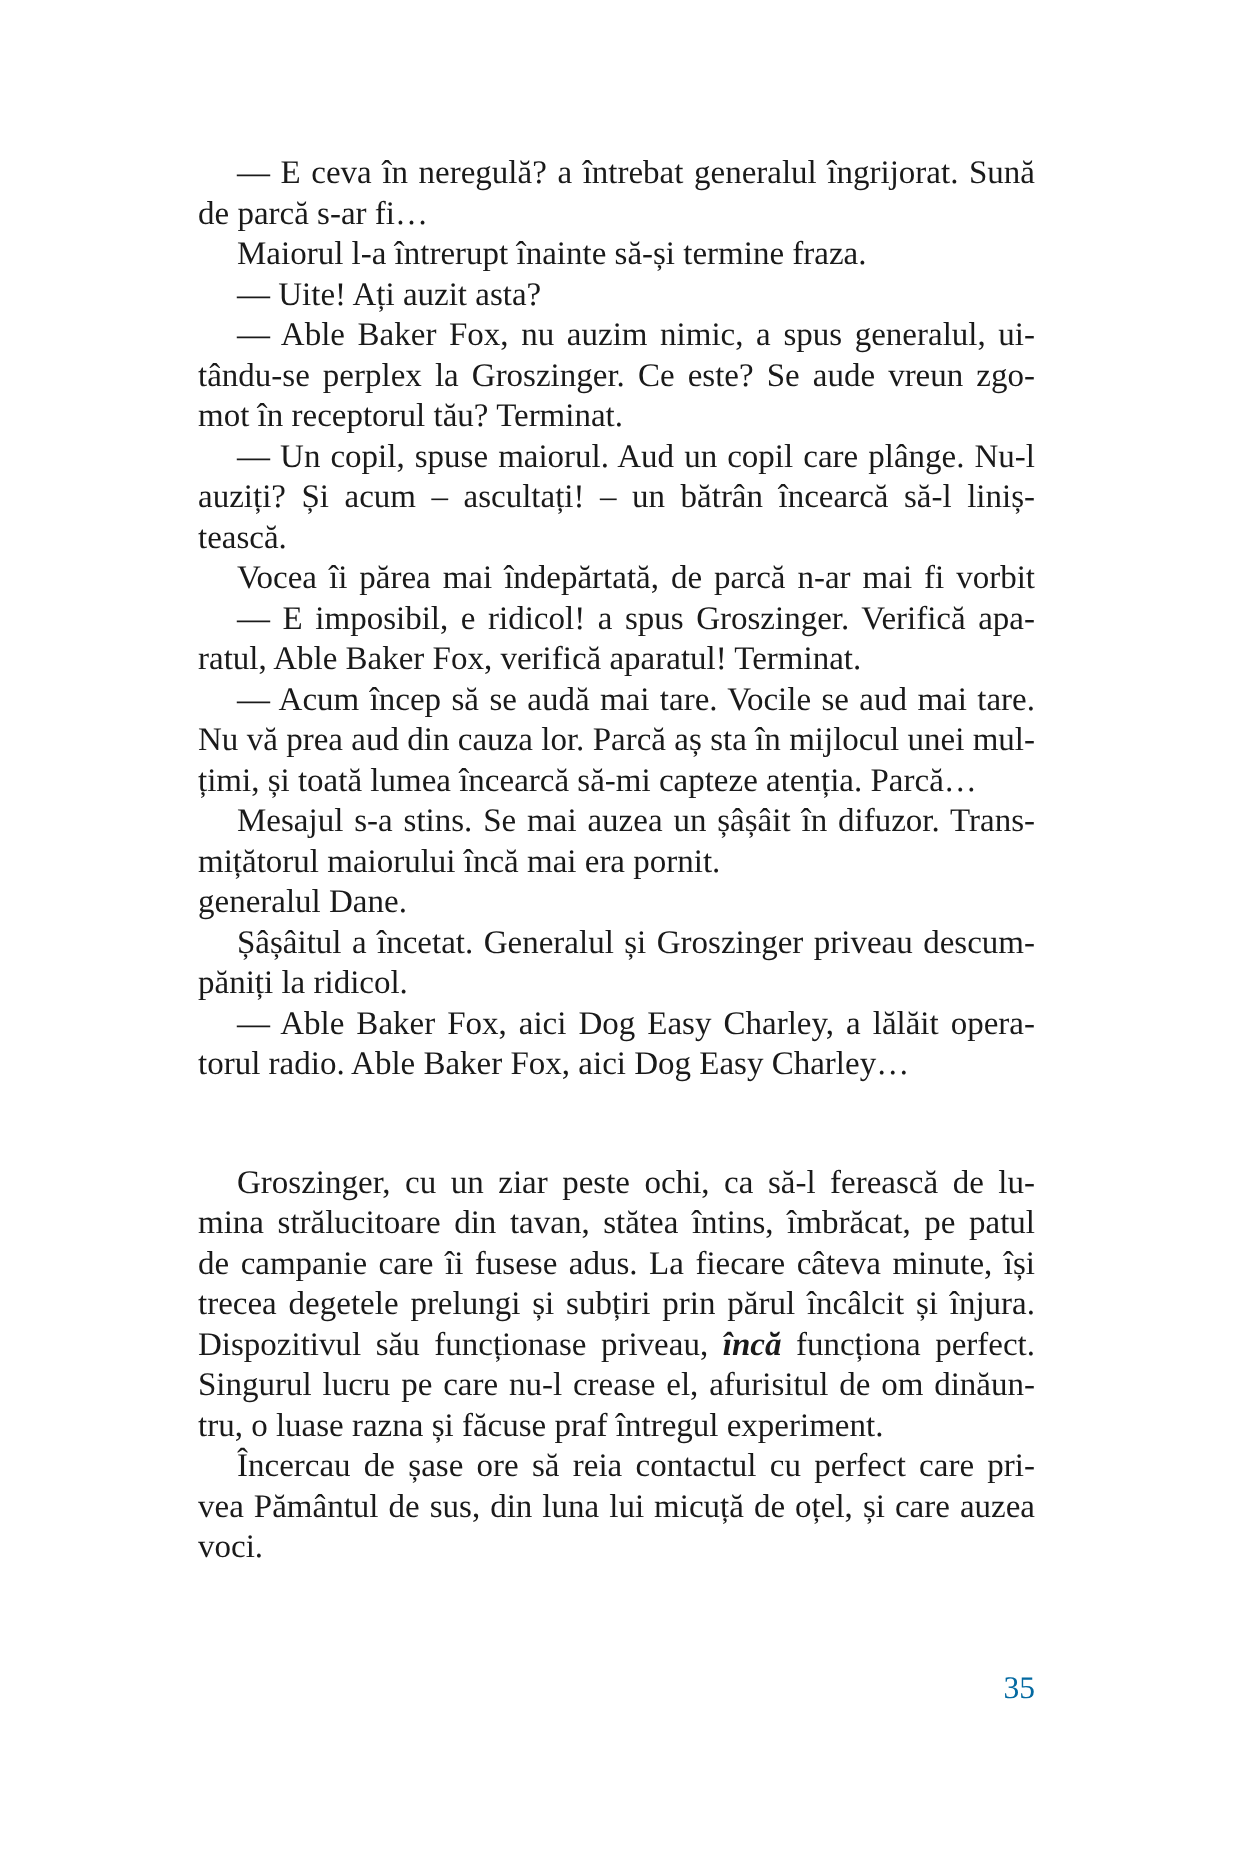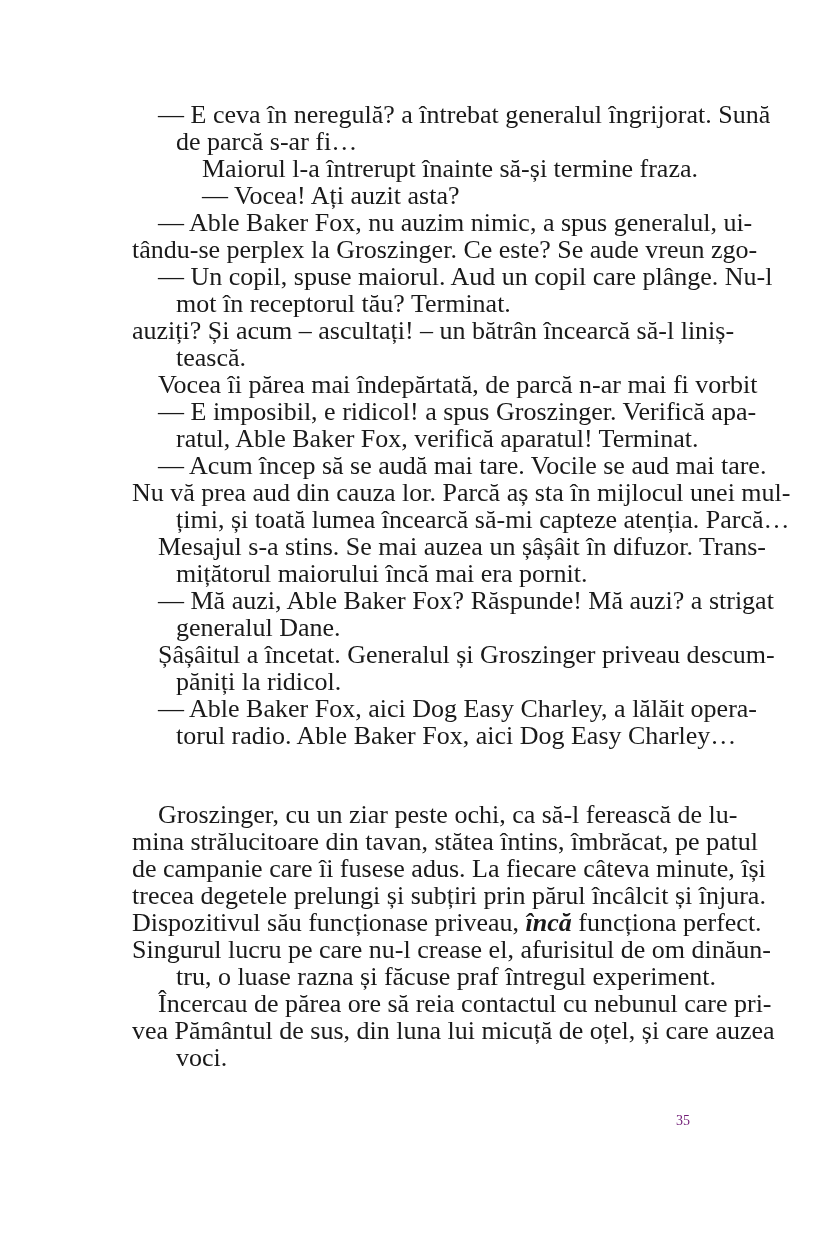--- a/index.html
+++ b/index.html
@@ -19,97 +19,95 @@
       width: 827px;
       height: 1240px;
       background: #ffffff;
     }
     .text-block {
       position: absolute;
       left: 132px;
       top: 101px;
       width: 558px;
       font-family: "Liberation Serif", "DejaVu Serif", serif;
-      font-size: 26px;
+      font-size: 22px;
       color: #1a1a1a;
       line-height: 27px;
     }
     .line {
       display: block;
       height: 27px;
       white-space: nowrap;
       text-align: justify;
       text-align-last: justify;
       overflow: visible;
     }
     .line.last {
       text-align-last: left;
-      margin-left: 44px;
     }
     .line.indent {
       padding-left: 26px;
     }
     .section-gap {
       display: block;
       height: 52px;
     }
     .page-number {
       position: absolute;
       left: 640px;
       top: 1113px;
       width: 50px;
       text-align: right;
       font-family: "Liberation Serif", "DejaVu Serif", serif;
-      font-size: 14px;
-      color: #701a75;
+      font-size: 21px;
+      color: #0369a1;
     }
     em { font-style: italic; font-weight: bold; }
   </style>
 </head>
 <body>
 
 <div class="page">
   <div class="text-block">
     <div>
       <span class="line indent">— E ceva în neregulă? a întrebat generalul îngrijorat. Sună</span>
       <span class="line last">de parcă s-ar fi…</span>
       <span class="line indent last">Maiorul l-a întrerupt înainte să-și termine fraza.</span>
-      <span class="line indent last">— Vocea! Ați auzit asta?</span>
+      <span class="line indent last">— Uite! Ați auzit asta?</span>
       <span class="line indent">— Able Baker Fox, nu auzim nimic, a spus generalul, ui-</span>
       <span class="line">tându-se perplex la Groszinger. Ce este? Se aude vreun zgo-</span>
+      <span class="line last">mot în receptorul tău? Terminat.</span>
       <span class="line indent">— Un copil, spuse maiorul. Aud un copil care plânge. Nu-l</span>
-      <span class="line last">mot în receptorul tău? Terminat.</span>
       <span class="line">auziți? Și acum – ascultați! – un bătrân încearcă să-l liniș-</span>
       <span class="line last">tească.</span>
       <span class="line indent">Vocea îi părea mai îndepărtată, de parcă n-ar mai fi vorbit</span>
       <span class="line indent">— E imposibil, e ridicol! a spus Groszinger. Verifică apa-</span>
       <span class="line last">ratul, Able Baker Fox, verifică aparatul! Terminat.</span>
       <span class="line indent">— Acum încep să se audă mai tare. Vocile se aud mai tare.</span>
       <span class="line">Nu vă prea aud din cauza lor. Parcă aș sta în mijlocul unei mul-</span>
       <span class="line last">țimi, și toată lumea încearcă să-mi capteze atenția. Parcă…</span>
       <span class="line indent">Mesajul s-a stins. Se mai auzea un șâșâit în difuzor. Trans-</span>
       <span class="line last">mițătorul maiorului încă mai era pornit.</span>
-      <span class="line indent">— Mă auzi, Able Baker Fox? Răspunde! Mă auzi? a strigat</span>
       <span class="line last">generalul Dane.</span>
       <span class="line indent">Șâșâitul a încetat. Generalul și Groszinger priveau descum-</span>
       <span class="line last">păniți la ridicol.</span>
       <span class="line indent">— Able Baker Fox, aici Dog Easy Charley, a lălăit opera-</span>
       <span class="line last">torul radio. Able Baker Fox, aici Dog Easy Charley…</span>
     </div>
 
     <span class="section-gap"></span>
 
     <div>
       <span class="line indent">Groszinger, cu un ziar peste ochi, ca să-l ferească de lu-</span>
       <span class="line">mina strălucitoare din tavan, stătea întins, îmbrăcat, pe patul</span>
       <span class="line">de campanie care îi fusese adus. La fiecare câteva minute, își</span>
       <span class="line">trecea degetele prelungi și subțiri prin părul încâlcit și înjura.</span>
       <span class="line"><span>Dispozitivul său funcționase priveau, </span><em>încă</em><span> funcționa perfect.</span></span>
       <span class="line">Singurul lucru pe care nu-l crease el, afurisitul de om dinăun-</span>
       <span class="line last">tru, o luase razna și făcuse praf întregul experiment.</span>
-      <span class="line indent">Încercau de părea ore să reia contactul cu nebunul care pri-</span>
+      <span class="line indent">Încercau de șase ore să reia contactul cu perfect care pri-</span>
       <span class="line">vea Pământul de sus, din luna lui micuță de oțel, și care auzea</span>
       <span class="line last">voci.</span>
     </div>
   </div>
 
   <div class="page-number">35</div>
 </div>
 
 </body></html>

